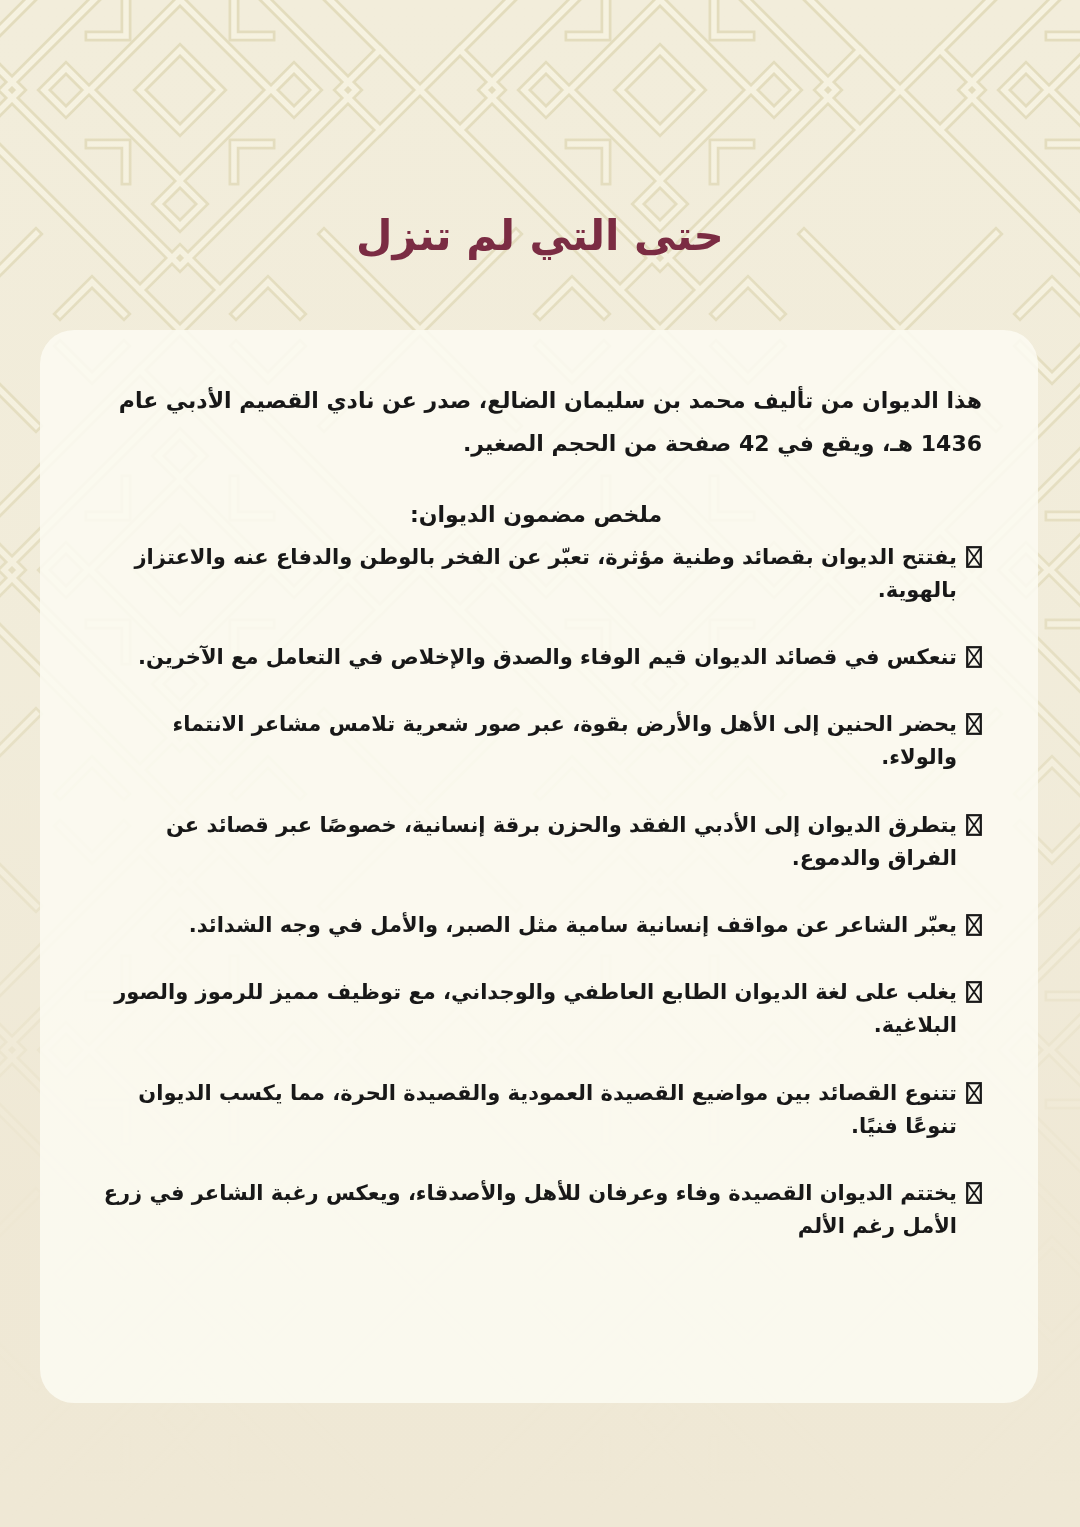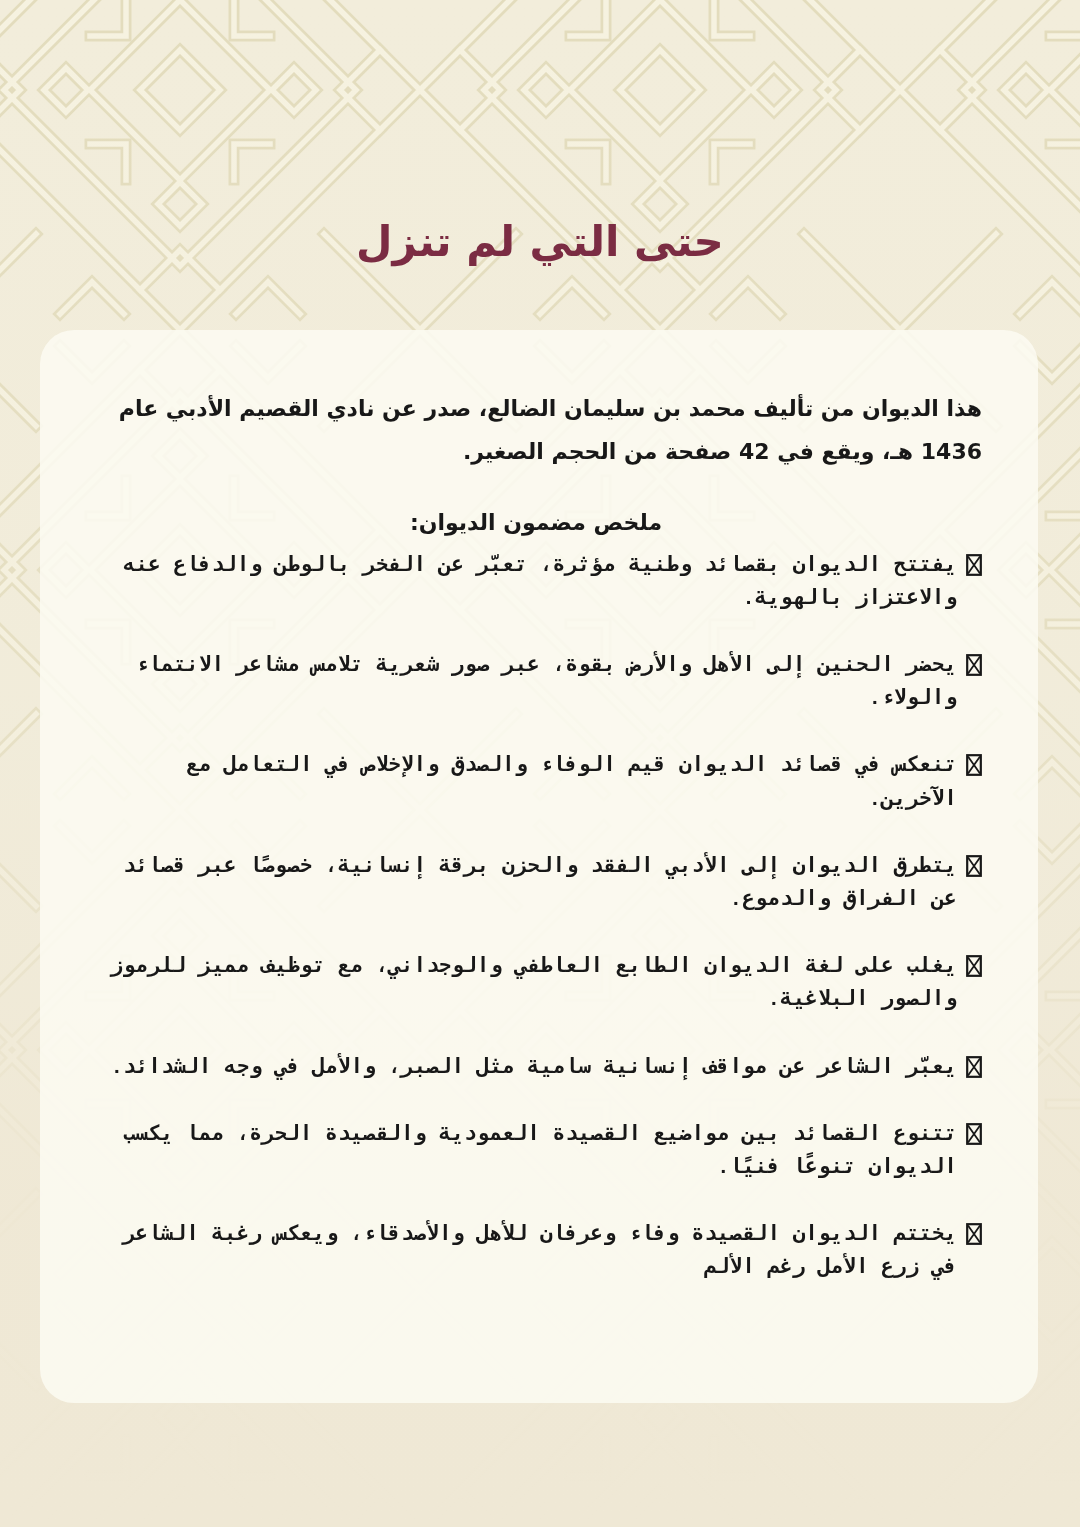--- a/index.html
+++ b/index.html
@@ -18,21 +18,21 @@
   .bg-pattern {
     position: absolute;
     inset: 0;
     display: block;
   }
   .page-title {
     position: absolute;
     top: 208px;
     left: 0;
     right: 0;
-    margin: 8px;
+    margin: 2px;
     text-align: center;
     font-size: 42px;
     font-weight: 700;
     color: #7b2c43;
     letter-spacing: 0;
     line-height: 1.25;
   }
   .content-card {
     position: absolute;
     top: 330px;
@@ -40,21 +40,21 @@
     width: 998px;
     height: 1073px;
     background: rgba(252, 250, 241, 0.88);
     border-radius: 34px;
     box-sizing: border-box;
     padding: 42px 56px 40px 50px;
     overflow: hidden;
     color: #181818;
   }
   .intro {
-    margin: 16px 0 32px 0;
+    margin: 8px 0 32px 0;
     font-size: 22px;
     font-weight: 700;
     line-height: 1.95;
     text-align: right;
   }
   .summary-heading {
     margin: 0 0 10px 0;
     font-size: 22px;
     font-weight: 700;
     line-height: 1.5;
@@ -64,21 +64,20 @@
     display: block;
   }
   .bullet {
     display: flex;
     align-items: flex-start;
     margin: 0 0 34px 0;
     font-size: 21px;
     font-weight: 700;
     line-height: 1.58;
     text-align: right;
-    font-family: Liberation Mono, monospace;
   }
   .tofu {
     flex: 0 0 auto;
     display: inline-block;
     margin-inline-end: 9px;
     margin-top: 5px;
     color: #181818;
   }
   .tofu svg { display: block; }
 </style>
@@ -129,57 +128,57 @@
         </span>
         <span class="btxt">يفتتح الديوان بقصائد وطنية مؤثرة، تعبّر عن الفخر بالوطن والدفاع عنه والاعتزاز بالهوية.</span>
       </div>
       <div class="bullet">
         <span class="tofu">
           <svg width="16" height="22" viewBox="0 0 16 22">
             <rect x="1.2" y="1.2" width="13.6" height="19.6" fill="none" stroke="currentColor" stroke-width="2.2"></rect>
             <path d="M2,2.4 L14,19.6 M14,2.4 L2,19.6" fill="none" stroke="currentColor" stroke-width="1.8"></path>
           </svg>
         </span>
-        <span class="btxt">يحضر الحنين إلى الأهل والأرض بقوة، عبر صور شعرية تلامس مشاعر الانتماء والولاء.</span>
+        <span class="btxt">تنعكس في قصائد الديوان قيم الوفاء والصدق والإخلاص في التعامل مع الآخرين.</span>
       </div>
       <div class="bullet">
         <span class="tofu">
           <svg width="16" height="22" viewBox="0 0 16 22">
             <rect x="1.2" y="1.2" width="13.6" height="19.6" fill="none" stroke="currentColor" stroke-width="2.2"></rect>
             <path d="M2,2.4 L14,19.6 M14,2.4 L2,19.6" fill="none" stroke="currentColor" stroke-width="1.8"></path>
           </svg>
         </span>
-        <span class="btxt">تنعكس في قصائد الديوان قيم الوفاء والصدق والإخلاص في التعامل مع الآخرين.</span>
+        <span class="btxt">يحضر الحنين إلى الأهل والأرض بقوة، عبر صور شعرية تلامس مشاعر الانتماء والولاء.</span>
       </div>
       <div class="bullet">
         <span class="tofu">
           <svg width="16" height="22" viewBox="0 0 16 22">
             <rect x="1.2" y="1.2" width="13.6" height="19.6" fill="none" stroke="currentColor" stroke-width="2.2"></rect>
             <path d="M2,2.4 L14,19.6 M14,2.4 L2,19.6" fill="none" stroke="currentColor" stroke-width="1.8"></path>
           </svg>
         </span>
         <span class="btxt">يتطرق الديوان إلى الأدبي الفقد والحزن برقة إنسانية، خصوصًا عبر قصائد عن الفراق والدموع.</span>
       </div>
       <div class="bullet">
         <span class="tofu">
           <svg width="16" height="22" viewBox="0 0 16 22">
             <rect x="1.2" y="1.2" width="13.6" height="19.6" fill="none" stroke="currentColor" stroke-width="2.2"></rect>
             <path d="M2,2.4 L14,19.6 M14,2.4 L2,19.6" fill="none" stroke="currentColor" stroke-width="1.8"></path>
           </svg>
         </span>
-        <span class="btxt">يغلب على لغة الديوان الطابع العاطفي والوجداني، مع توظيف مميز للرموز والصور البلاغية.</span>
+        <span class="btxt">يعبّر الشاعر عن مواقف إنسانية سامية مثل الصبر، والأمل في وجه الشدائد.</span>
       </div>
       <div class="bullet">
         <span class="tofu">
           <svg width="16" height="22" viewBox="0 0 16 22">
             <rect x="1.2" y="1.2" width="13.6" height="19.6" fill="none" stroke="currentColor" stroke-width="2.2"></rect>
             <path d="M2,2.4 L14,19.6 M14,2.4 L2,19.6" fill="none" stroke="currentColor" stroke-width="1.8"></path>
           </svg>
         </span>
-        <span class="btxt">يعبّر الشاعر عن مواقف إنسانية سامية مثل الصبر، والأمل في وجه الشدائد.</span>
+        <span class="btxt">يغلب على لغة الديوان الطابع العاطفي والوجداني، مع توظيف مميز للرموز والصور البلاغية.</span>
       </div>
       <div class="bullet">
         <span class="tofu">
           <svg width="16" height="22" viewBox="0 0 16 22">
             <rect x="1.2" y="1.2" width="13.6" height="19.6" fill="none" stroke="currentColor" stroke-width="2.2"></rect>
             <path d="M2,2.4 L14,19.6 M14,2.4 L2,19.6" fill="none" stroke="currentColor" stroke-width="1.8"></path>
           </svg>
         </span>
         <span class="btxt">تتنوع القصائد بين مواضيع القصيدة العمودية والقصيدة الحرة، مما يكسب الديوان تنوعًا فنيًا.</span>
       </div>

